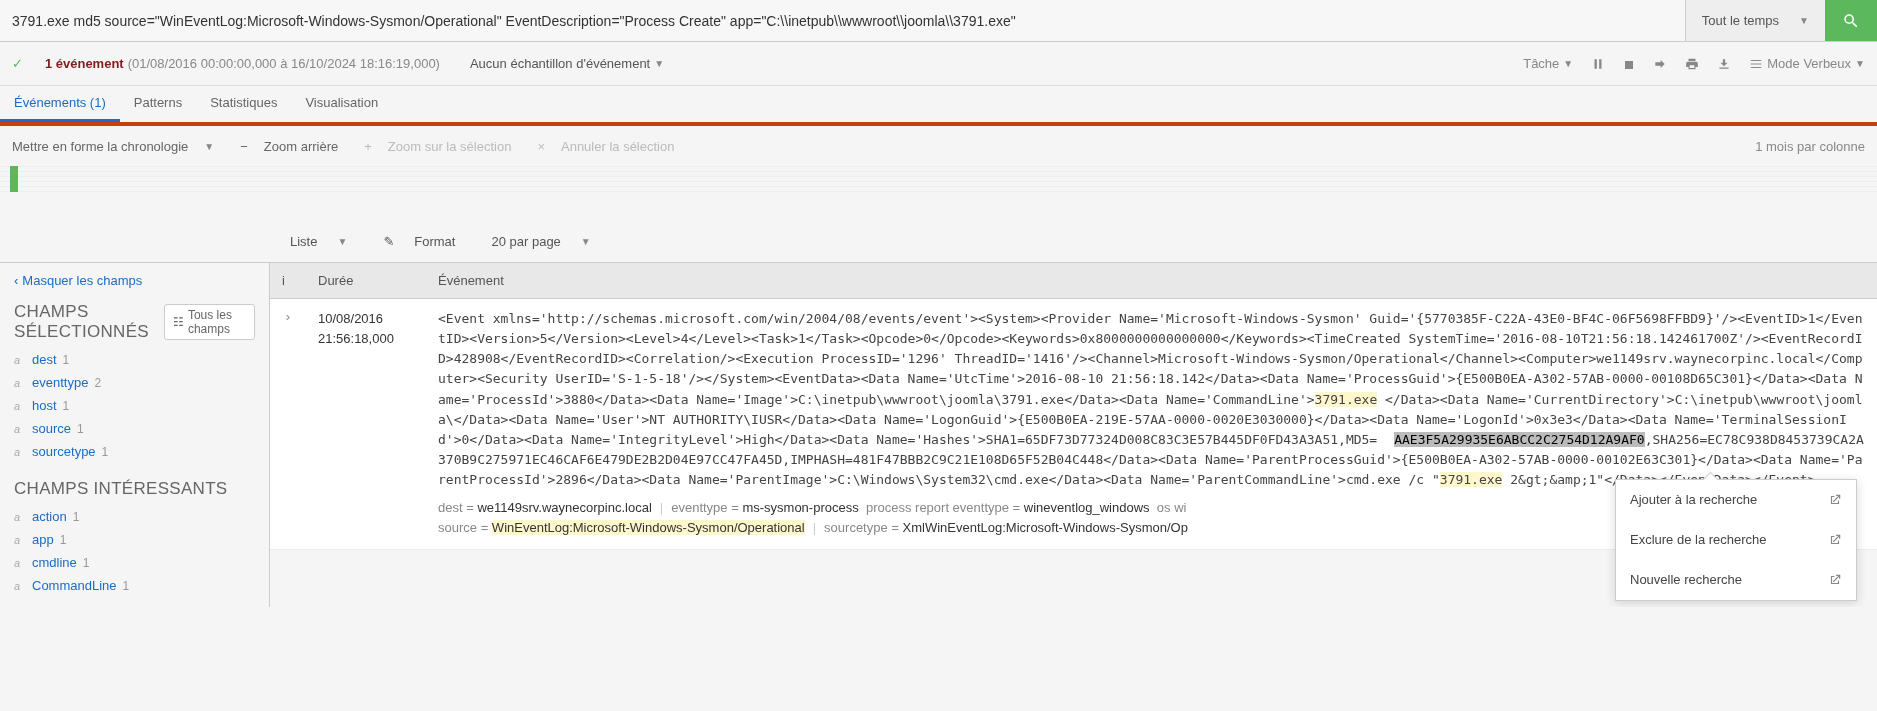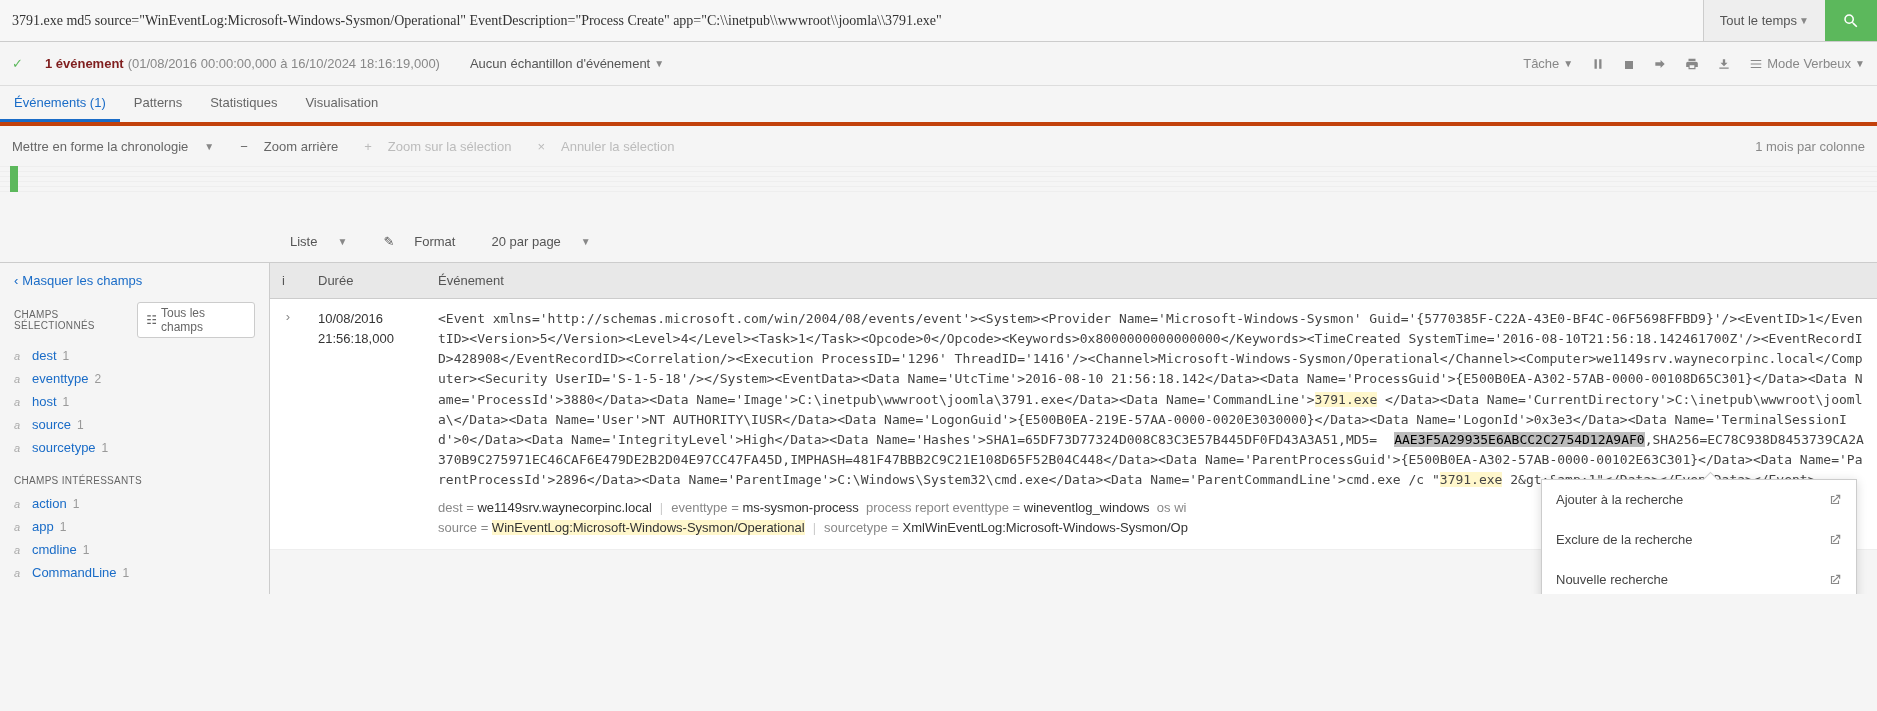--- a/index.html
+++ b/index.html
@@ -1,19 +1,19 @@
 <!DOCTYPE html>
 <html><head>
 <meta charset="utf-8">
 <style>
 * { margin: 0; padding: 0; box-sizing: border-box; }
 body { font-family: "Helvetica Neue", Arial, sans-serif; font-size: 13px; color: #333; background: #f5f5f5; width: 1877px; }
 .search-bar { display: flex; height: 42px; border-bottom: 1px solid #ccc; background: #fff; }
-.search-input { flex: 1; padding: 16px 12px; border: none; font-family: Liberation Serif, serif; font-size: 14px; color: #333; background: #f7f7f7; outline: none; }
-.time-picker { display: flex; align-items: center; padding: 0 16px; background: #eee; border-left: 1px solid #ccc; cursor: pointer; color: #555; gap: 2px; }
+.search-input { flex: 1; padding: 16px 12px; border: none; font-family: Liberation Sans, sans-serif; font-size: 14px; color: #333; background: #f7f7f7; outline: none; }
+.time-picker { display: flex; align-items: center; padding: 0 16px; background: #eee; border-left: 1px solid #ccc; cursor: pointer; color: #555; gap: 20px; }
 .search-btn { width: 52px; background: #5cb85c; display: flex; align-items: center; justify-content: center; cursor: pointer; }
 .search-btn svg { fill: #fff; }
 .results-header { display: flex; align-items: center; height: 44px; padding: 0 12px; border-bottom: 1px solid #ddd; }
 .check-icon { color: #5cb85c; margin-right: 6px; }
 .event-count { font-weight: 700; color: #7f1d1d; margin-left: 16px; }
 .time-range { color: #888; margin-left: 4px; }
 .sampling { margin-left: 30px; color: #555; cursor: pointer; display: flex; align-items: center; gap: 4px; }
 .job-controls { margin-left: auto; display: flex; align-items: flex-end; gap: 18px; color: #888; }
 .job-controls .jc-item { cursor: pointer; display: flex; align-items: center; gap: 4px; }
 .job-controls svg { fill: #888; }
@@ -25,21 +25,21 @@
 .timeline-bar .disabled { color: #bbb; cursor: default; }
 .tl-right { margin-left: auto; color: #888; }
 .timeline-viz { height: 26px; background: repeating-linear-gradient(to bottom, #eee, #eee 1px, transparent 1px, transparent 5px); position: relative; margin-bottom: 28px; }
 .timeline-viz .bar { position: absolute; left: 10px; bottom: 0; width: 8px; height: 26px; background: #5cb85c; }
 .list-controls { display: flex; align-items: center; height: 42px; padding-left: 290px; gap: 36px; color: #555; }
 .list-controls .lc-item { cursor: pointer; display: flex; align-items: center; gap: 20px; }
 .main-row { display: flex; border-top: 1px solid #ccc; }
 .fields-panel { width: 270px; padding: 10px 14px; border-right: 1px solid #ccc; }
 .hide-fields { color: #1a6cc7; cursor: pointer; display: flex; align-items: center; gap: 4px; margin-bottom: 14px; }
 .fields-header-row { display: flex; justify-content: space-between; align-items: center; margin-bottom: 6px; }
-.section-label { text-transform: uppercase; font-size: 10px; color: #666; letter-spacing: .3px; }
+.section-label { text-transform: uppercase; font-size: 17px; color: #666; letter-spacing: .3px; }
 .all-fields-btn { color: #666; cursor: pointer; display: flex; align-items: center; gap: 4px; font-size: 12px; border: 1px solid #ccc; border-radius: 3px; padding: 3px 8px; background: #fff; }
 .field-item { display: flex; align-items: center; gap: 6px; padding: 4px 0; cursor: pointer; }
 .field-letter { font-style: italic; color: #aaa; font-size: 11px; width: 12px; }
 .field-name { color: #1a6cc7; }
 .field-count { color: #999; font-size: 12px; }
 .events-area { flex: 1; }
 .events-table { width: 100%; border-collapse: collapse; }
 .events-table th { text-align: left; padding: 10px 12px; background: #e8e8e8; font-weight: 500; color: #555; border-bottom: 1px solid #ccc; }
 .events-table th.exp { width: 36px; }
 .events-table th.time { width: 120px; }
@@ -47,21 +47,21 @@
 .expand-cell { text-align: center; color: #888; cursor: pointer; }
 .time-cell { color: #333; line-height: 1.5; }
 .event-cell { font-family: Consolas, monospace; font-size: 13px; color: #444; line-height: 1.55; word-break: break-all; position: relative; }
 .hl { background: #fff7cc; }
 .hl-sel { background: #bbb; color: #000; margin-left: 17px; }
 .kv-row { font-family: "Helvetica Neue", Arial, sans-serif; color: #888; margin-top: 8px; font-size: 13px; word-break: break-word; }
 .kv-row .k { color: #888; }
 .kv-row .v { color: #333; }
 .kv-row .vh { background: #fff7cc; color: #333; }
 .kv-row .sep { color: #ccc; margin: 0 8px; }
-.context-menu { position: absolute; right: 20px; top: 180px; width: 316px; background: #fff; border: 1px solid #ccc; box-shadow: 0 2px 10px rgba(0,0,0,.15); font-family: "Helvetica Neue", Arial, sans-serif; z-index: 10; }
+.context-menu { position: absolute; right: 20px; top: 180px; width: 242px; background: #fff; border: 1px solid #ccc; box-shadow: 0 2px 10px rgba(0,0,0,.15); font-family: "Helvetica Neue", Arial, sans-serif; z-index: 10; }
 .context-menu::before { content: ""; position: absolute; top: -6px; right: 140px; width: 10px; height: 10px; background: #fff; border-left: 1px solid #ccc; border-top: 1px solid #ccc; transform: rotate(45deg); }
 .cm-item { display: flex; align-items: center; justify-content: space-between; padding: 10px 14px; color: #444; cursor: pointer; }
 .cm-item svg { fill: #888; }
 .caret { font-size: 10px; color: #888; }
 </style>
 </head>
 <body>
 
 <div class="search-bar">
   <input class="search-input" value="3791.exe md5 source=&quot;WinEventLog:Microsoft-Windows-Sysmon/Operational&quot; EventDescription=&quot;Process Create&quot; app=&quot;C:\\inetpub\\wwwroot\\joomla\\3791.exe&quot;" style="">

